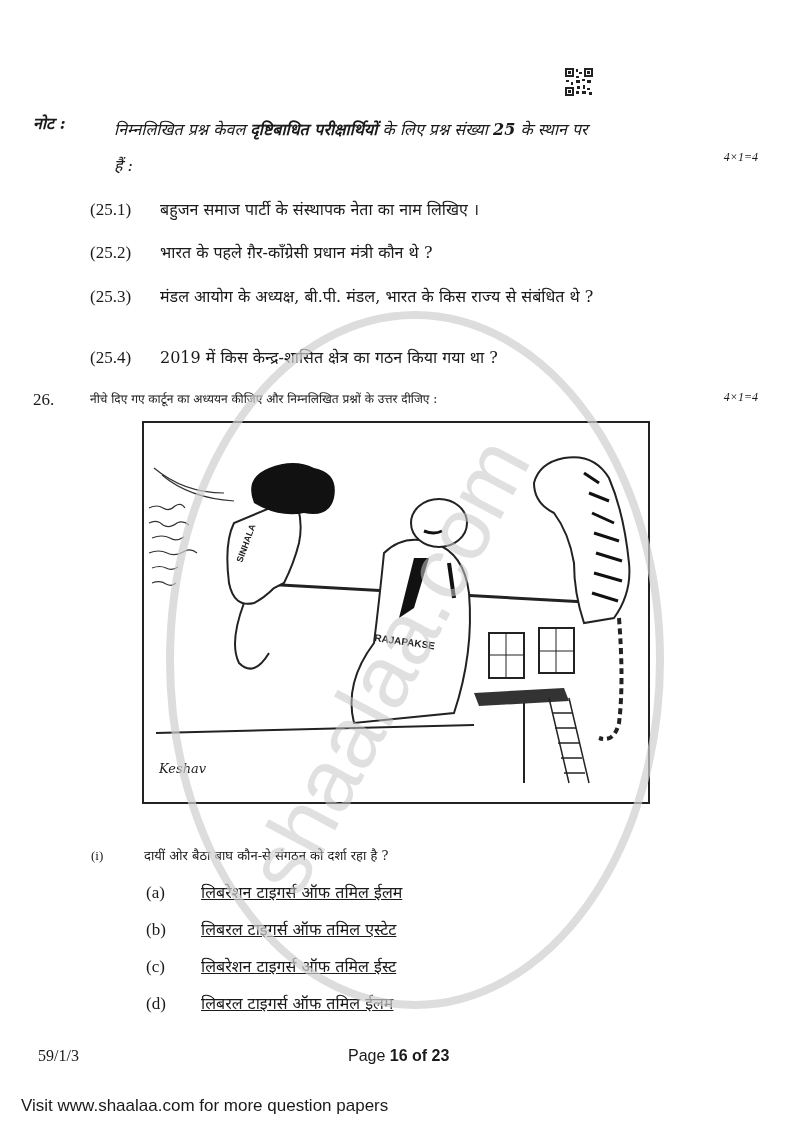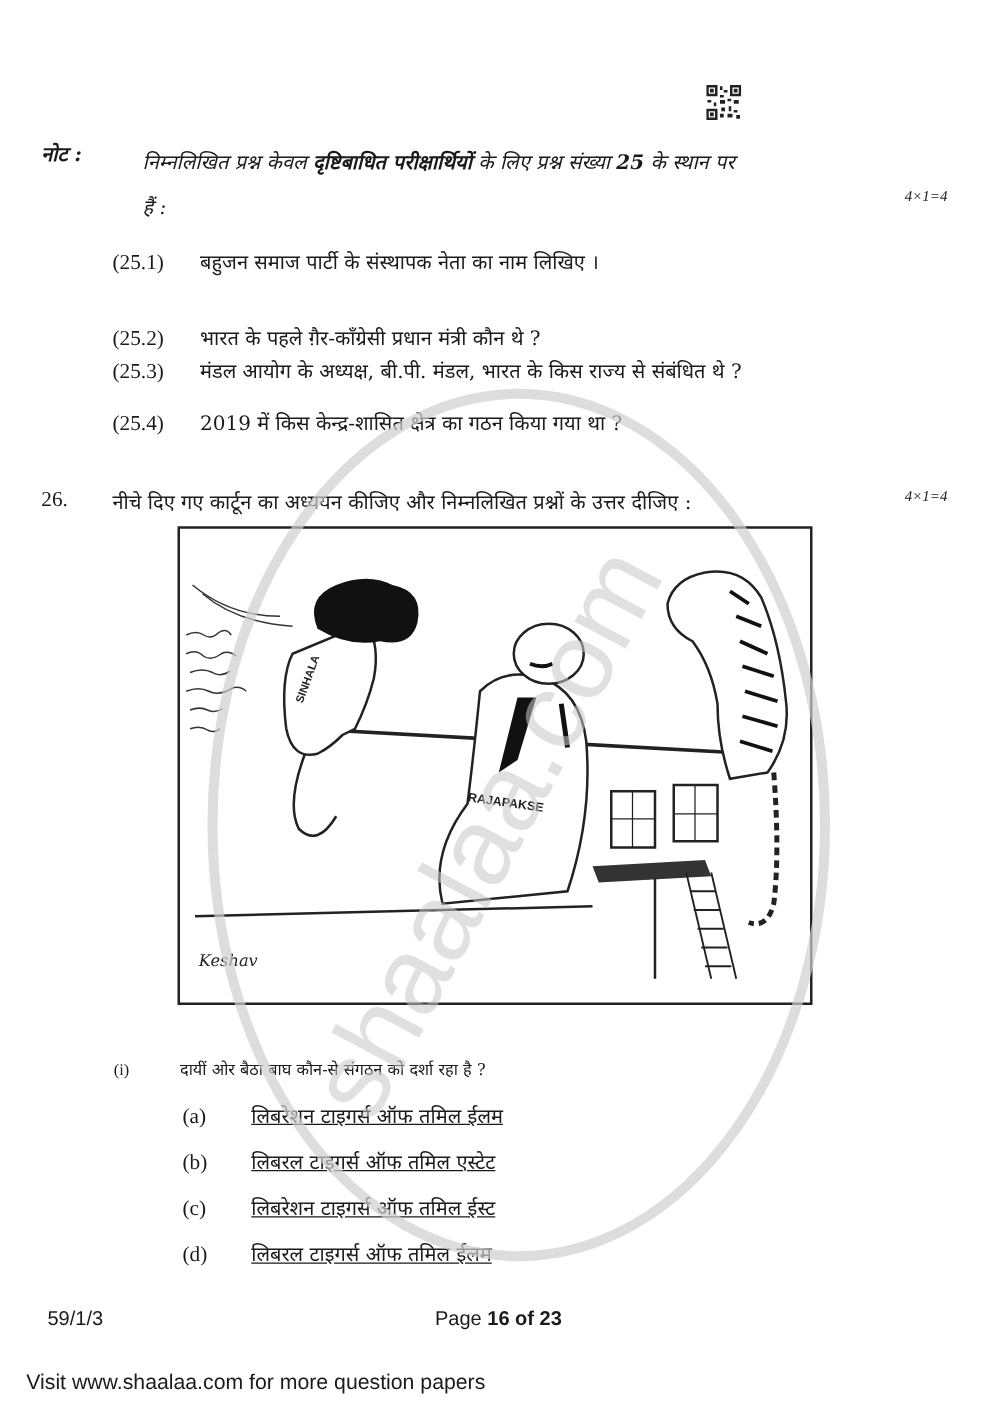--- a/index.html
+++ b/index.html
@@ -6,27 +6,27 @@
   body { width: 800px; height: 1131px; position: relative; overflow: hidden; color: #1a1a1a; font-family: "DejaVu Serif", serif; }
   .abs { position: absolute; }
   .qr { left: 565px; top: 68px; width: 28px; height: 28px; }
   .note-label { left: 33px; top: 112px; font-size: 16px; font-weight: bold; font-style: italic; }
   .note-text { left: 114px; top: 112px; font-size: 16px; font-style: italic; width: 620px; line-height: 36px; }
   .note-text b { font-weight: bold; }
   .marks { right: 42px; font-size: 12px; font-style: italic; font-family: "Liberation Serif", serif; }
   .sub-q { left: 90px; font-size: 16px; }
   .sub-q .num { display: inline-block; width: 70px; font-family: "Liberation Serif", serif; font-size: 17px; }
   .q-num { left: 33px; top: 390px; font-size: 17px; font-weight: normal; font-family: "Liberation Serif", serif; }
-  .q-text { left: 90px; top: 390px; font-size: 16px; }
+  .q-text { left: 90px; top: 390px; font-size: 12px; }
   .cartoon { left: 142px; top: 421px; width: 508px; height: 383px; border: 2px solid #222; box-sizing: border-box; background: #fff; }
   .opt-i { left: 91px; top: 846px; font-size: 13px; }
   .opt-i .num { display: inline-block; width: 53px; font-family: "Liberation Serif", serif; }
   .opt { left: 146px; font-size: 16px; text-decoration: underline; }
   .opt .num { display: inline-block; width: 55px; font-family: "Liberation Serif", serif; font-size: 17px; }
-  .footer-code { left: 38px; top: 1047px; font-family: Liberation Sans, sans-serif; font-size: 16px; }
+  .footer-code { left: 38px; top: 1047px; font-family: Liberation Serif, serif; font-size: 16px; }
   .footer-page { left: 348px; top: 1047px; font-family: "Liberation Sans", sans-serif; font-size: 16px; }
   .footer-page b { font-weight: bold; margin-top: 12px; }
   .visit { left: 21px; top: 1096px; font-family: "Liberation Sans", sans-serif; font-size: 17px; }
   .watermark { left: 150px; top: 300px; width: 530px; height: 720px; pointer-events: none; }
 </style>
 </head>
 <body>
 
 <svg class="abs qr" viewBox="0 0 28 28">
   <rect x="0" y="0" width="9" height="9" fill="#222"></rect>
@@ -57,27 +57,27 @@
 <div class="abs note-label">नोट :</div>
 <div class="abs note-text">
   <span>निम्नलिखित प्रश्न केवल </span><b>दृष्टिबाधित परीक्षार्थियों</b><span> के लिए प्रश्न संख्या </span><b>25</b><span> के स्थान पर</span><br>
   <span>हैं :</span>
 </div>
 <div class="abs marks" style="top:150px;">4×1=4</div>
 
 <div class="abs sub-q" style="top:184px;margin-top:14px;">
   <span class="num">(25.1)</span><span>बहुजन समाज पार्टी के संस्थापक नेता का नाम लिखिए ।</span>
 </div>
-<div class="abs sub-q" style="top:259px;">
+<div class="abs sub-q" style="top:241px;">
   <span class="num">(25.2)</span><span>भारत के पहले ग़ैर-काँग्रेसी प्रधान मंत्री कौन थे ?</span>
 </div>
 <div class="abs sub-q" style="top:285px;">
   <span class="num">(25.3)</span><span>मंडल आयोग के अध्यक्ष, बी.पी. मंडल, भारत के किस राज्य से संबंधित थे ?</span>
 </div>
-<div class="abs sub-q" style="top:327px;">
+<div class="abs sub-q" style="top:346px;">
   <span class="num">(25.4)</span><span>2019 में किस केन्द्र-शासित क्षेत्र का गठन किया गया था ?</span>
 </div>
 
 <div class="abs q-num">26.</div>
 <div class="abs q-text">नीचे दिए गए कार्टून का अध्ययन कीजिए और निम्नलिखित प्रश्नों के उत्तर दीजिए :</div>
 <div class="abs marks" style="top:390px;">4×1=4</div>
 
 <div class="abs cartoon">
   <svg width="504" height="379" viewBox="0 0 504 379">
 

